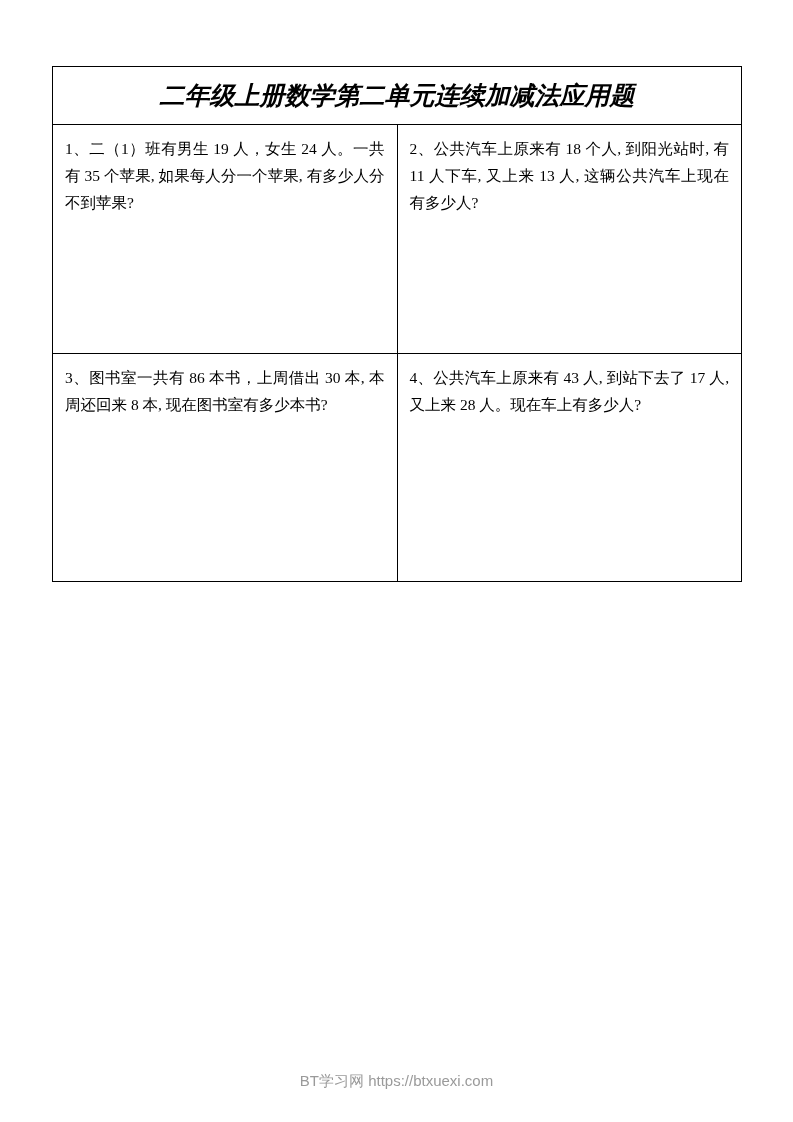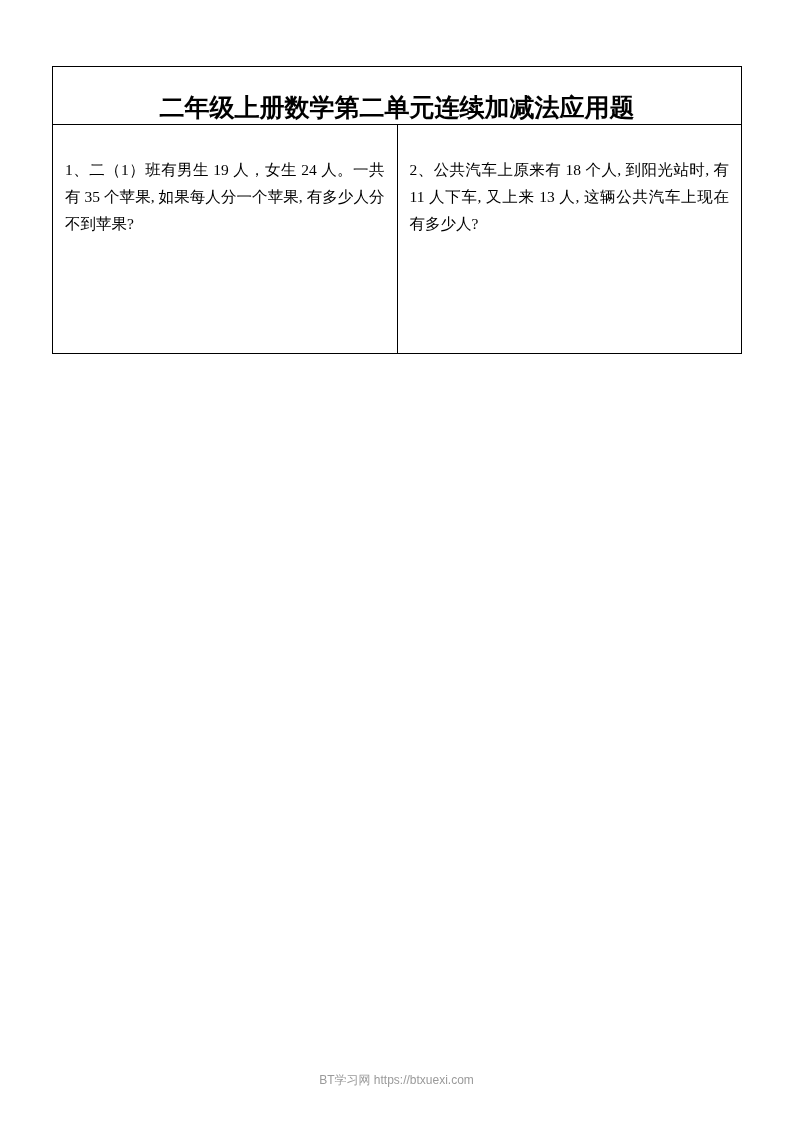--- a/index.html
+++ b/index.html
@@ -28,22 +28,23 @@
     top: 66px;
     width: 690px;
     border: 1px solid #000;
     box-sizing: border-box;
     background: #fff;
   }
   .title-row {
     border-bottom: 1px solid #000;
     height: 57px;
     display: flex;
-    align-items: flex-end;
+    align-items: center;
     justify-content: center;
+    font-style: italic;
   }
   .title-text {
     font-family: "DejaVu Sans", sans-serif;
     font-weight: bold;
     font-size: 25px;
     letter-spacing: 0px;
     color: #000;
     white-space: nowrap;
   }
   table.grid {
@@ -69,30 +70,29 @@
   table.grid td:last-child {
     border-right: none;
   }
   .q-text {
     font-family: "Liberation Serif", serif;
     font-size: 15.5px;
     line-height: 1.75;
     text-align: justify;
     text-justify: inter-ideograph;
     color: #000;
-    margin-top: 21px;
   }
   .footer {
     position: absolute;
     left: 0;
     top: 1072px;
     width: 793px;
     text-align: center;
     font-family: "Liberation Sans", sans-serif;
-    font-size: 12px;
+    font-size: 15px;
     color: #9a9a9a;
   }
 </style>
 </head>
 <body>
 
 <div class="page">
 
   <div class="worksheet">
 
@@ -103,20 +103,28 @@
     <table class="grid">
       <tbody>
           <tr>
         <td class="left">
           <div class="q-text">1、二（1）班有男生 19 人，女生 24 人。一共有 35 个苹果, 如果每人分一个苹果, 有多少人分不到苹果?</div>
         </td>
         <td>
           <div class="q-text">2、公共汽车上原来有 18 个人, 到阳光站时, 有 11 人下车, 又上来 13 人, 这辆公共汽车上现在有多少人?</div>
         </td>
       </tr>
+      <tr>
+        <td class="left">
+          <div class="q-text">3、图书室一共有 86 本书，上周借出 30 本, 本周还回来 8 本, 现在图书室有多少本书?</div>
+        </td>
+        <td>
+          <div class="q-text">4、公共汽车上原来有 43 人, 到站下去了 17 人, 又上来 28 人。现在车上有多少人?</div>
+        </td>
+      </tr>
     </tbody>
       </table>
 
   </div>
 
   <div class="footer">BT学习网 https://btxuexi.com</div>
 
 </div>
 
 </body></html>

